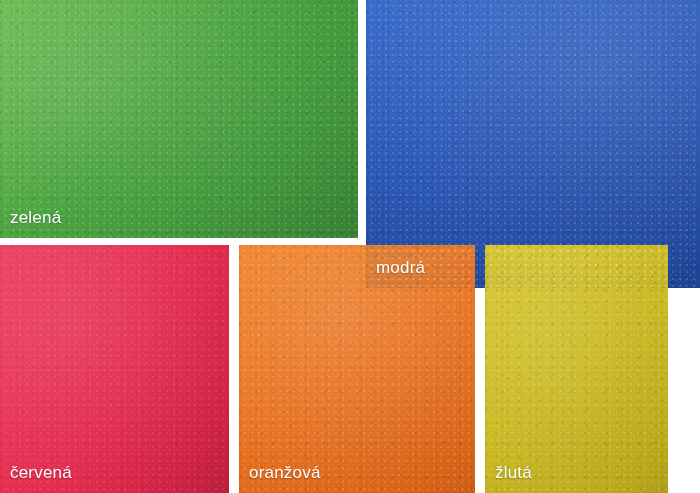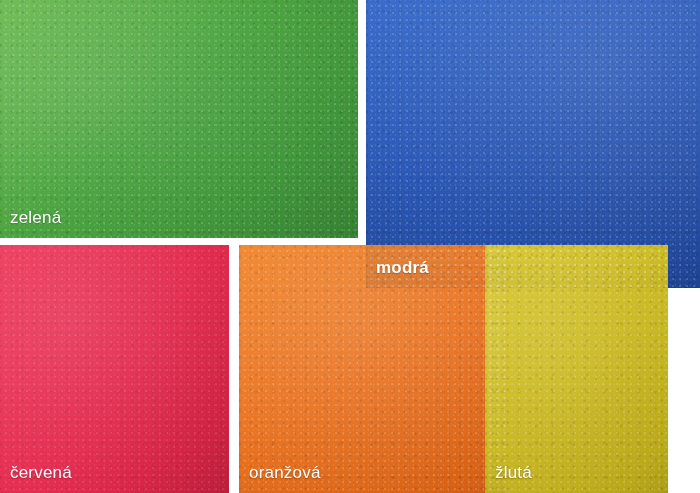--- a/index.html
+++ b/index.html
@@ -57,23 +57,23 @@
   }
   .shade {
     position: absolute;
     inset: 0;
     z-index: 2;
     pointer-events: none;
   }
 
   
   #swatch-green  { left: 0px;   top: 0px;   width: 358px; height: 238px; }
-  #swatch-blue   { left: 366px; top: 0px;   width: 334px; height: 288px; font-weight: bold; }
+  #swatch-blue   { left: 366px; top: 0px;   width: 334px; height: 288px; }
   #swatch-red    { left: 0px;   top: 245px; width: 229px; height: 248px; }
-  #swatch-orange { left: 239px; top: 245px; width: 236px; height: 248px; padding-left: 30px; }
+  #swatch-orange { left: 239px; top: 245px; width: 236px; height: 248px; }
   #swatch-yellow { left: 485px; top: 245px; width: 183px; height: 248px; }
 </style>
 </head>
 <body style="background: rgb(255, 255, 255);">
 
 <div class="board">
 
   <div class="swatch" id="swatch-green" style="background: linear-gradient(135deg, rgb(108, 187, 82) 0%, rgb(74, 163, 63) 45%, rgb(58, 139, 55) 100%) rgb(74, 163, 63);">
     <div class="tex tex-light"></div>
     <div class="shade" style="background: radial-gradient(120% 110% at 25% 35%, rgba(255, 255, 255, 0.1) 0%, rgba(0, 0, 0, 0) 55%, rgba(0, 0, 0, 0.12) 100%);"></div>

